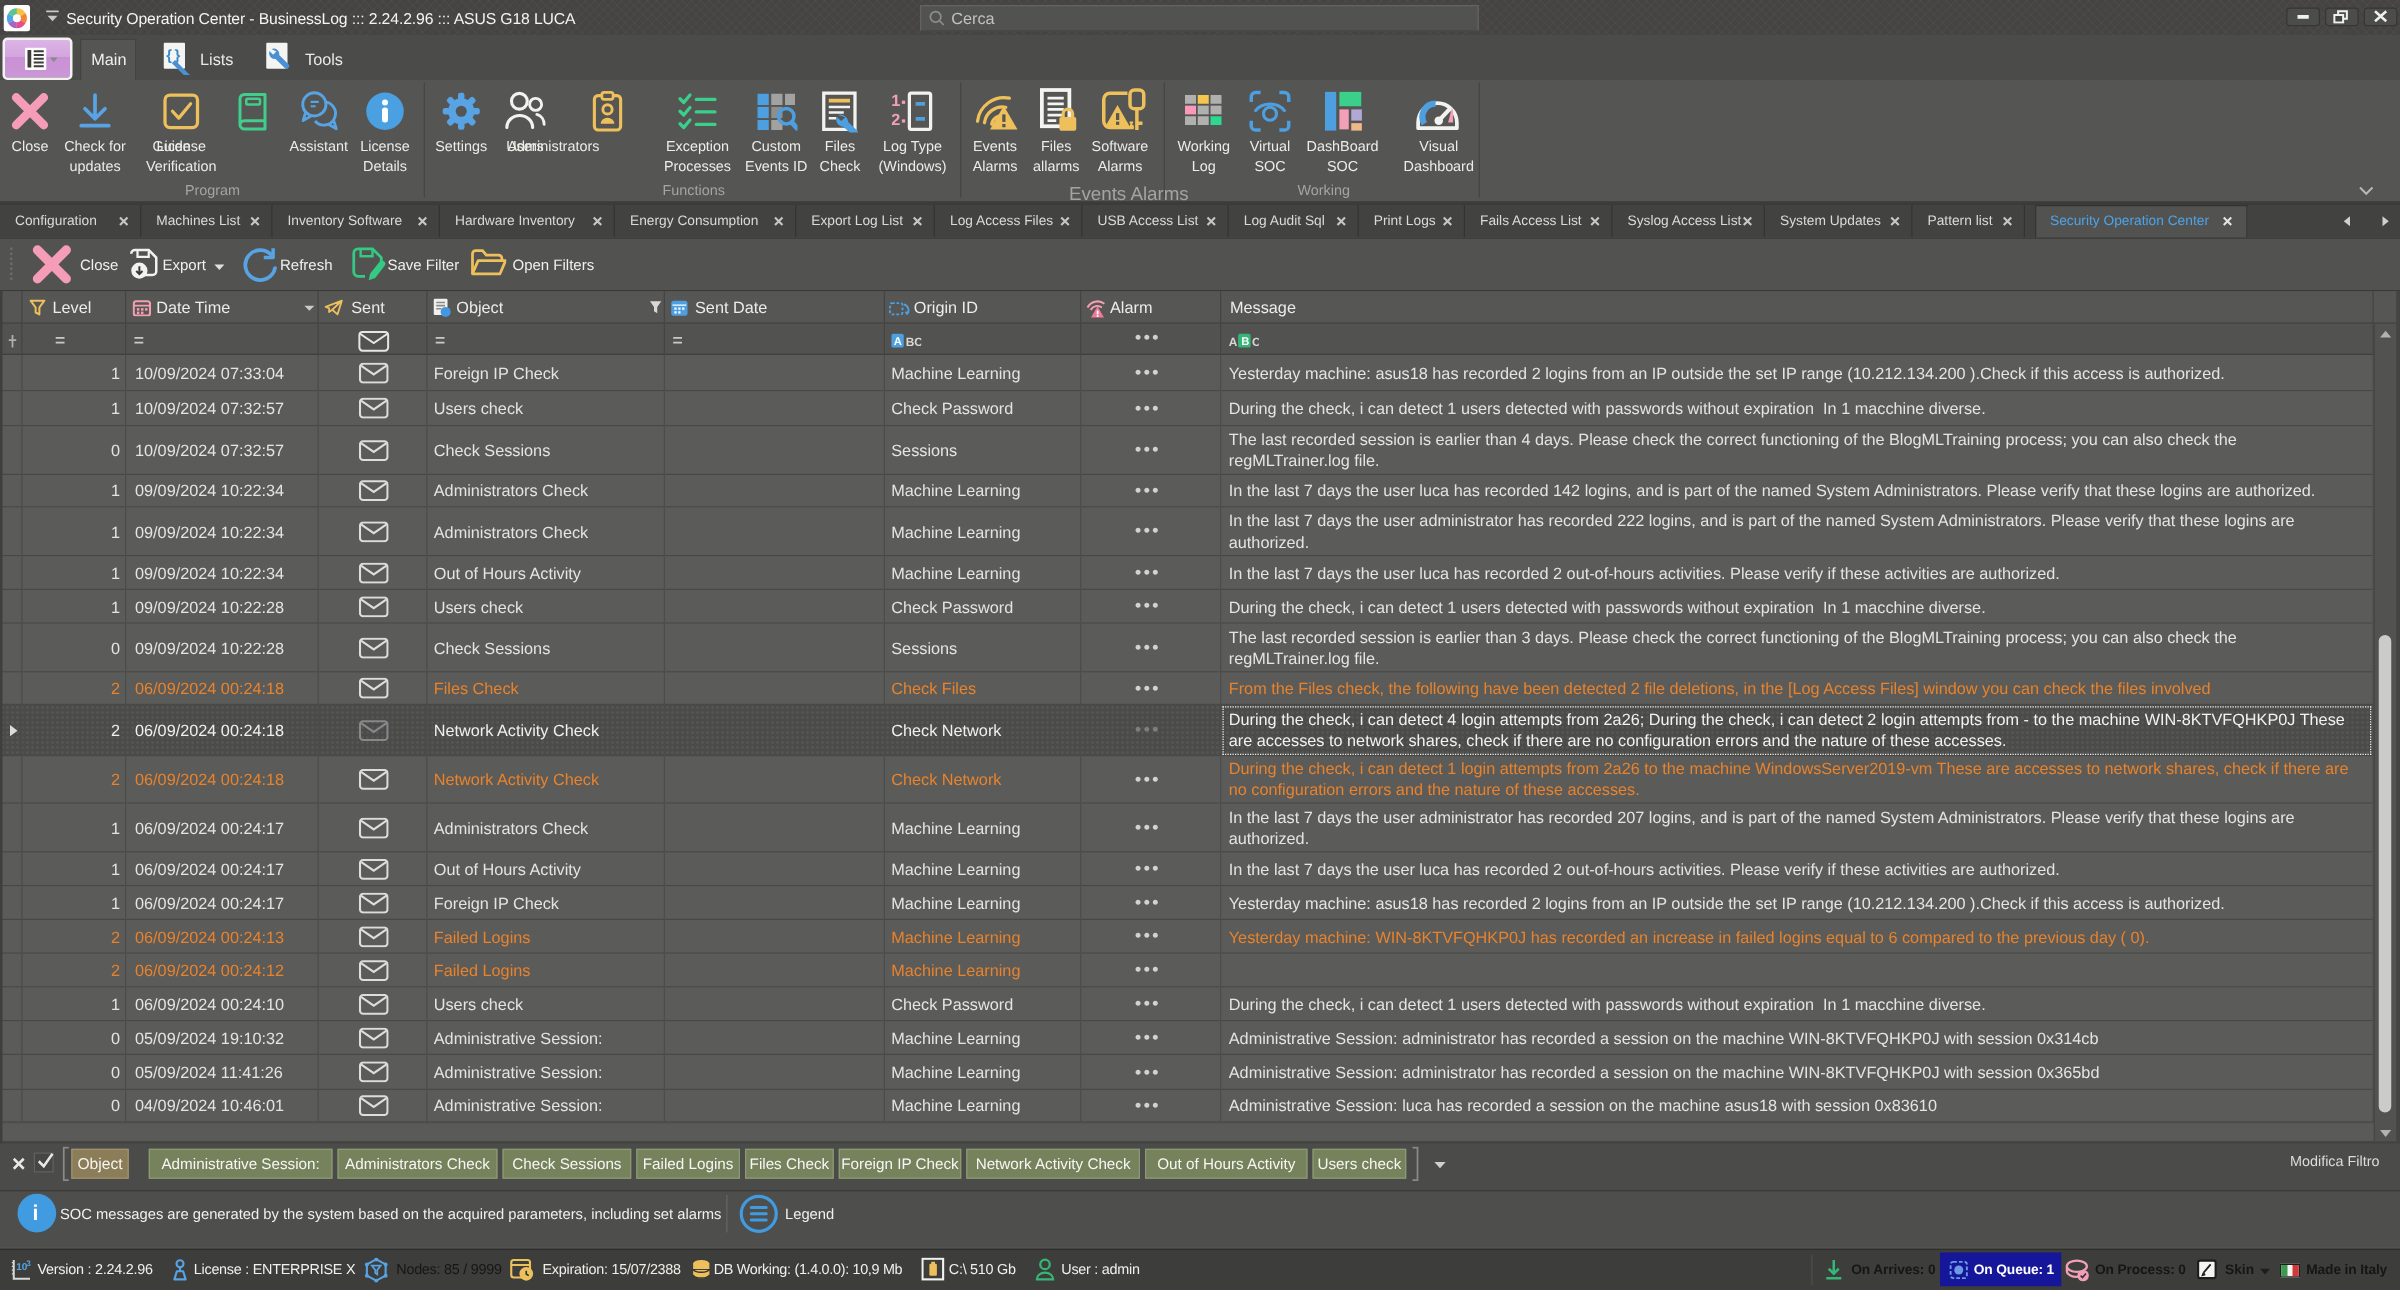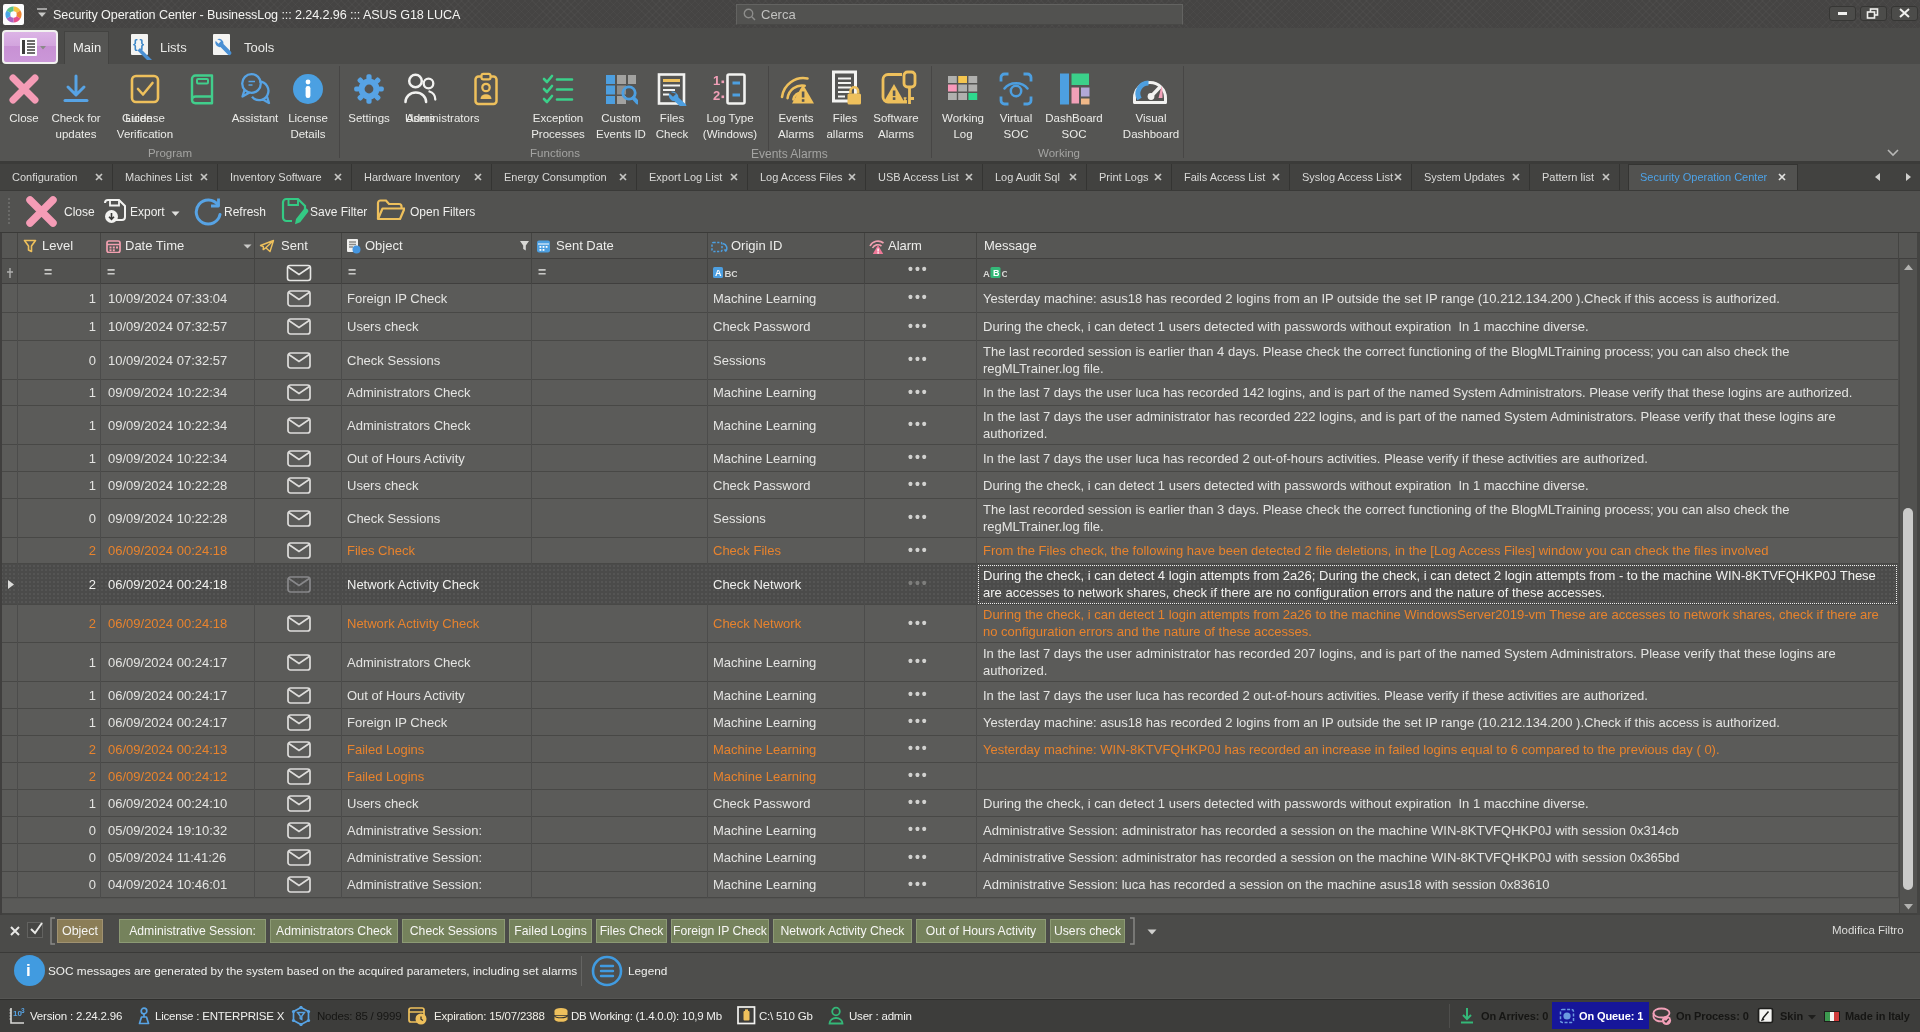--- a/index.html
+++ b/index.html
@@ -208,21 +208,21 @@
 <svg class="abs" style="left:879px;top:70px;" width="38" height="38" viewBox="0 0 38 38" fill="none">
       <path d="M23 4.5 H9 a5 5 0 0 0 -5 5 V27 a5 5 0 0 0 5 5 H26.5 V30" stroke="#eec05c" stroke-width="2.8" fill="none"></path>
       <rect x="25" y="2" width="11" height="15" rx="3.5" stroke="#eec05c" stroke-width="2.8" fill="none"></rect>
       <path d="M30.5 17 V34 M30.5 28.5 h4.5" stroke="#eec05c" stroke-width="2.8"></path>
       <path d="M15 14 L25 31.5 H5 Z" fill="#eec05c"></path>
       <rect x="13.8" y="20.5" width="2.6" height="5.5" fill="#555553"></rect>
       <rect x="13.8" y="27.3" width="2.6" height="2.6" fill="#555553"></rect>
       <path d="M26 28 v4 M24.5 32 h3.5 M24.7 28 h2.8" stroke="#eec05c" stroke-width="1.6"></path>
     </svg>
 <div class="abs" style="left:896px;top:110px;width:160px;margin-left:-80px;text-align:center;font-size:11.5px;line-height:16px;color:#ecece9;">Software<br>Alarms</div>
-<div class="abs" style="left:851px;top:147px;width:200px;margin-left:-100px;text-align:left;font-size:12px;color:#a4a4a2;">Events Alarms</div>
+<div class="abs" style="left:851px;top:147px;width:200px;margin-left:-100px;text-align:right;font-size:15px;color:#a4a4a2;">Events Alarms</div>
 <div class="abs" style="left:931px;top:66px;width:1px;height:92px;background:#474645;"></div>
 <svg class="abs" style="left:948px;top:76px;" width="30" height="24" viewBox="0 0 30 24" fill="none">
       <g fill="#b0b0ae">
         <rect x="0" y="0" width="8.8" height="7"></rect>
         <rect x="20.4" y="0" width="8.8" height="7"></rect>
         <rect x="10.2" y="8.5" width="8.8" height="7"></rect>
         <rect x="20.4" y="8.5" width="8.8" height="7"></rect>
         <rect x="0" y="17" width="8.8" height="7"></rect>
         <rect x="10.2" y="17" width="8.8" height="7"></rect>
       </g>

